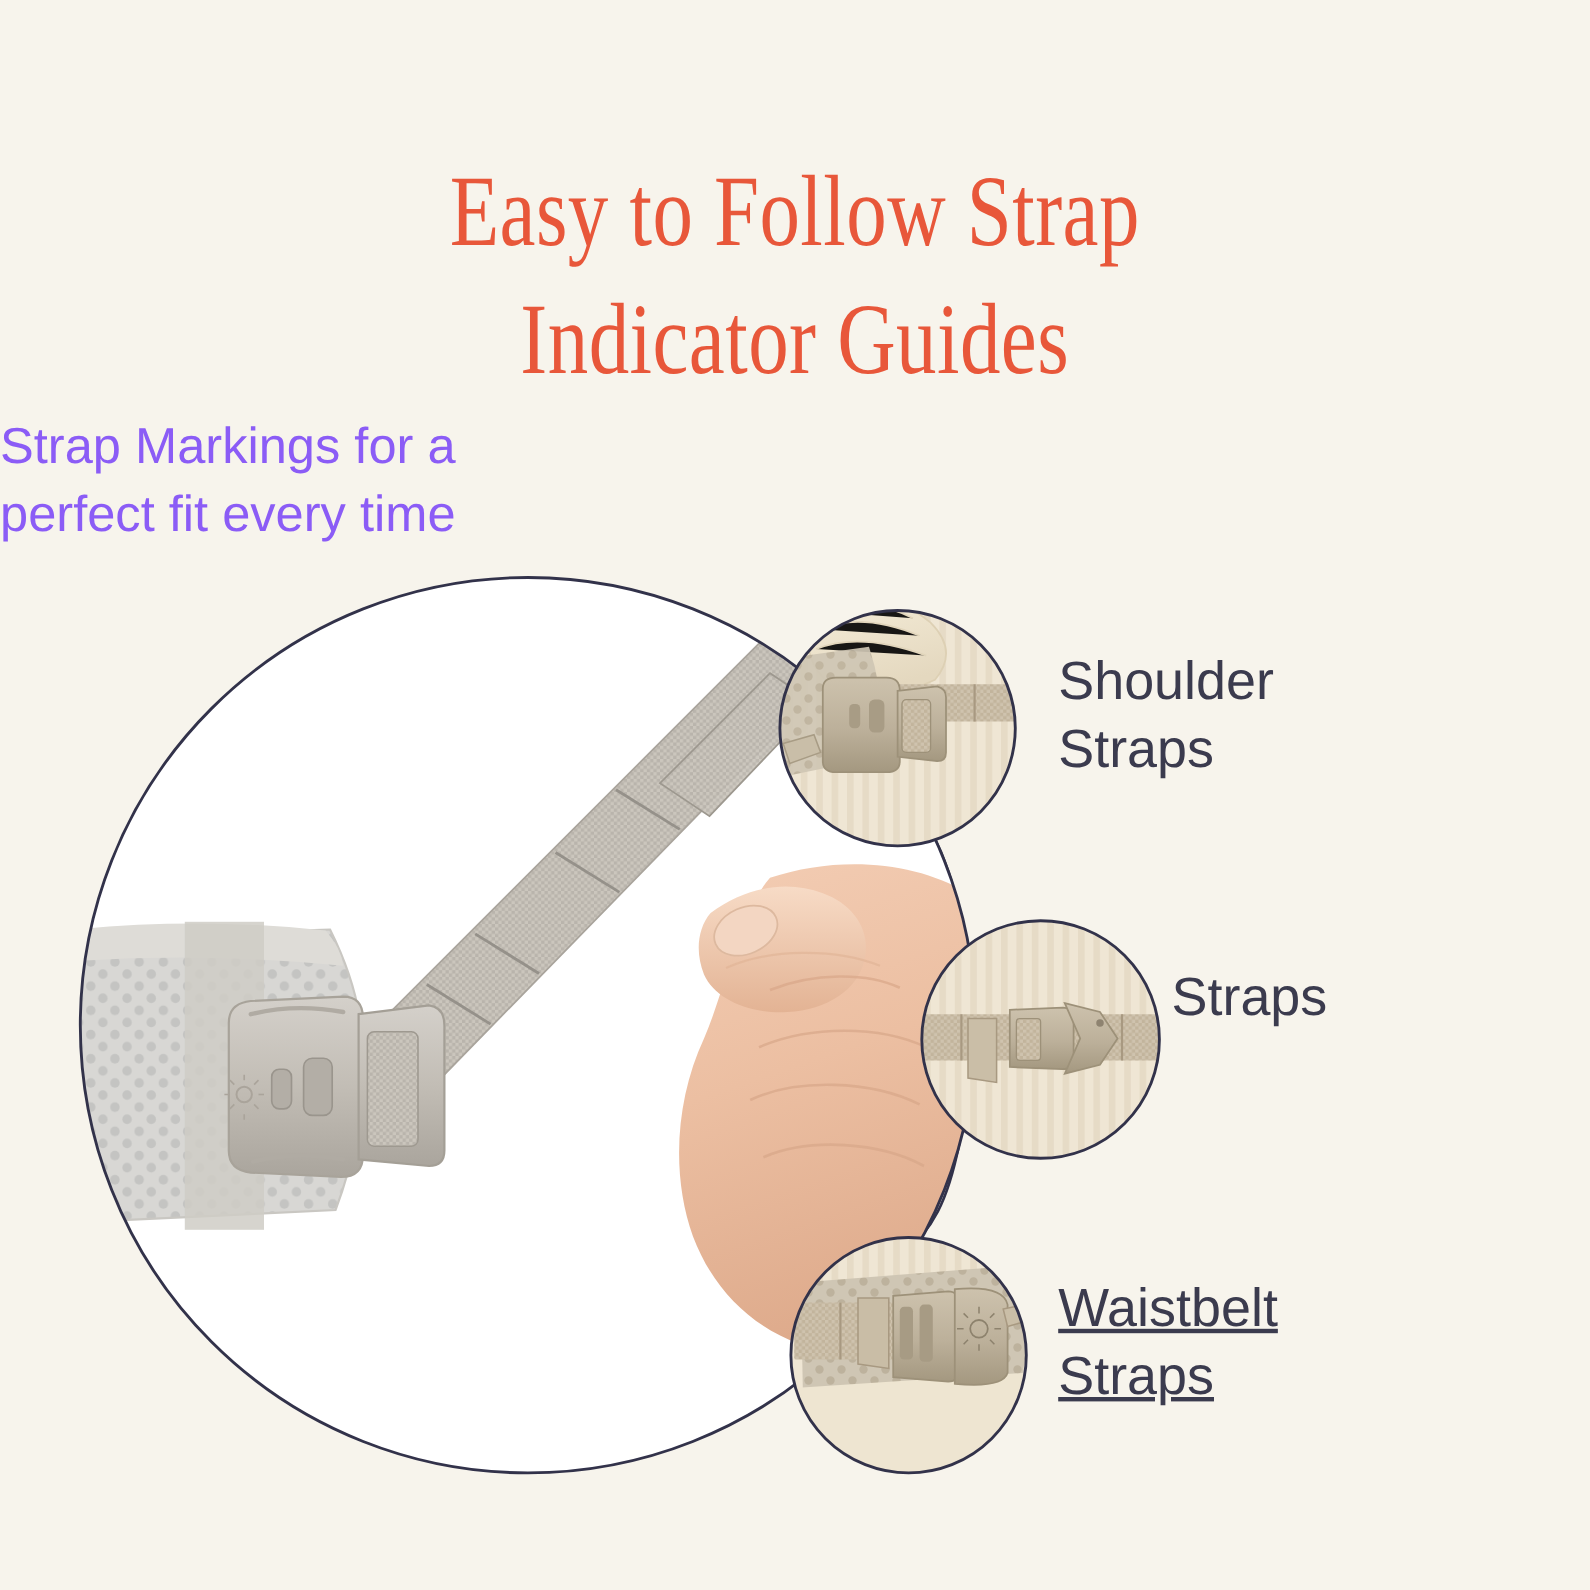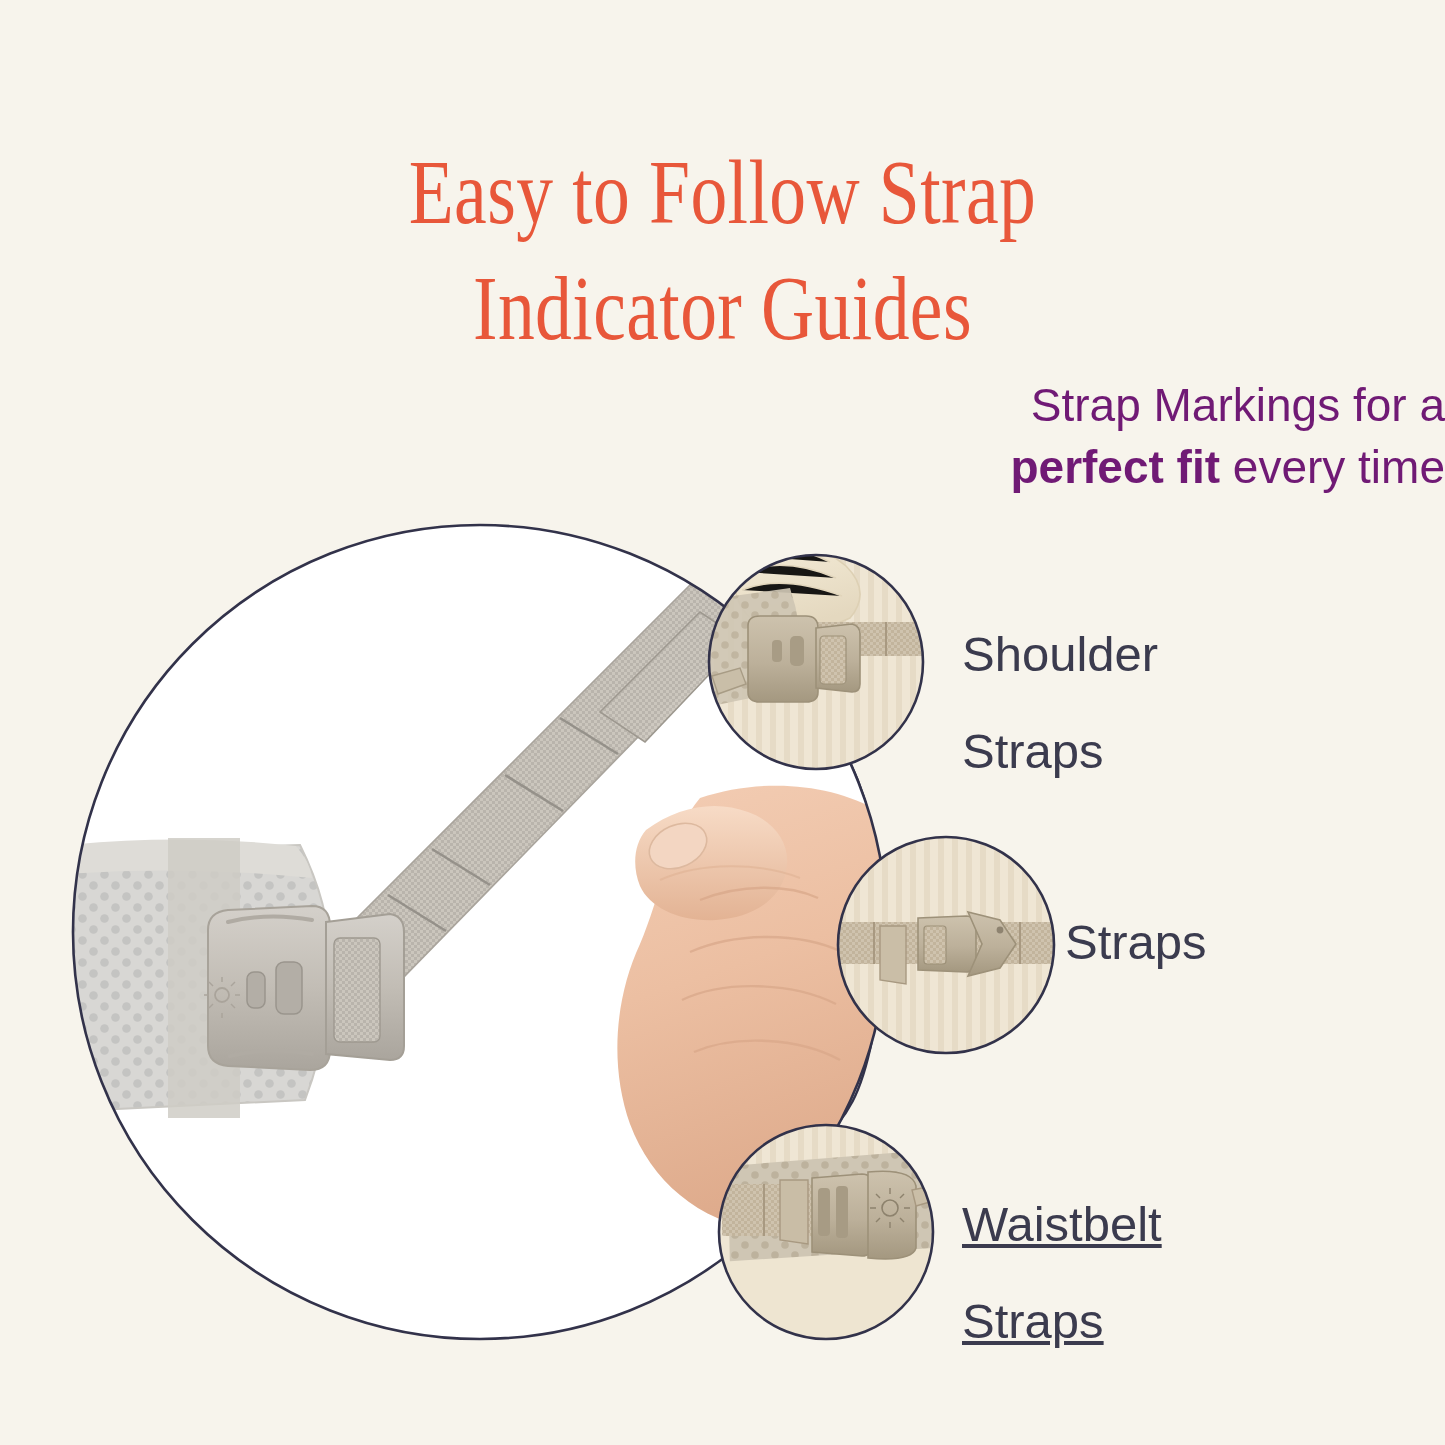--- a/index.html
+++ b/index.html
@@ -17,38 +17,38 @@
     color:#e8573a;
     font-family:"Liberation Serif",serif;
     font-size:92px;line-height:116px;font-weight:400;
     letter-spacing:0.5px;
     transform:scaleX(0.80);transform-origin:50% 0;
   }
   .headline .hl-line{display:block;white-space:nowrap;}
 
   .subhead{
     position:absolute;left:0;top:328px;width:1445px;
-    text-align:right;
-    color:#701a75;
+    text-align:left;
+    color:#8b5cf6;
     font-size:46px;line-height:62px;font-weight:400;
   }
   .subhead .sb-line{display:block;white-space:nowrap;}
-  .subhead b{font-weight:700;margin-left:24px;}
+  .subhead b{font-weight:400;}
 
   
   #diagram{position:absolute;left:0;top:0;width:1445px;height:1445px;}
 
   
   .callout-label{
     position:absolute;
     color:#3b3b4e;
     font-size:49px;line-height:62px;font-weight:400;
     white-space:nowrap;
   }
-  .callout-label .cl-line{display:block;margin-top:35px;}
+  .callout-label .cl-line{display:block;}
   #label-shoulder{left:962px;top:588px;}
   #label-back{left:1065px;top:876px;}
   #label-waist{left:962px;top:1158px;text-decoration:underline;}
 </style>
 </head>
 <body style="background: rgb(247, 244, 236);">
 
 <div id="stage">
 
   <h1 class="headline">

